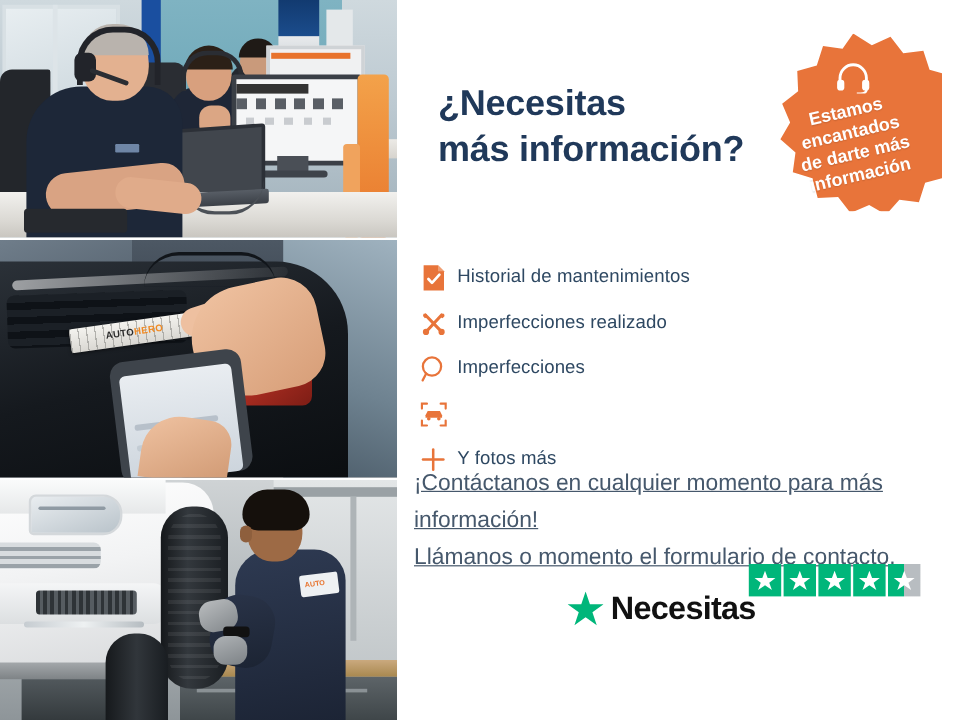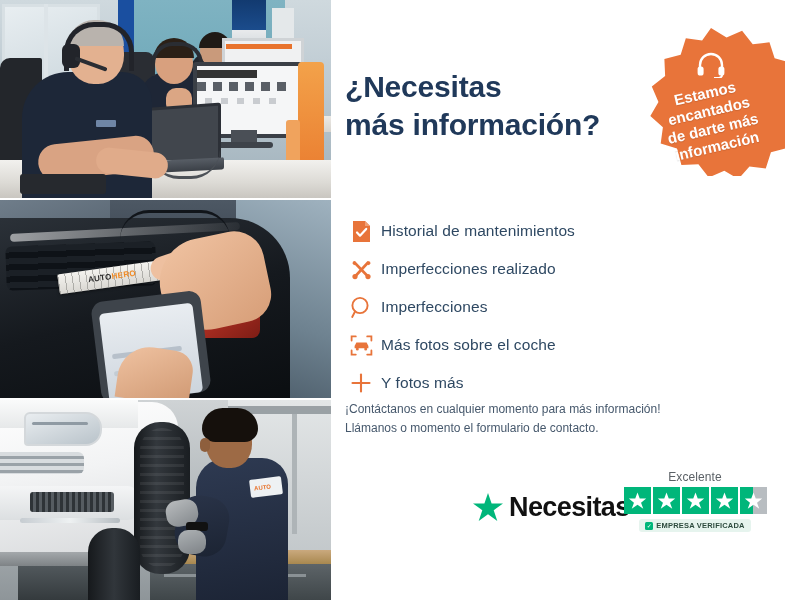--- a/index.html
+++ b/index.html
@@ -203,21 +203,21 @@
   .p3-badge{position:absolute;left:250px;top:78px;width:32px;height:18px;
     background:#eef1f3;border-radius:2px;transform:rotate(-7deg);}
   .p3-badge i{position:absolute;left:4px;top:6px;font-size:6px;color:#e8732d;font-style:normal;font-weight:bold;}
 
   
   .content{position:absolute;left:331px;top:0;right:0;bottom:0;background:#fff;}
 
   .title{position:absolute;left:14px;top:68px;width:300px;
     font-size:30px;line-height:1.28;font-weight:bold;color:#20395a;
     letter-spacing:-.2px;}
-  .title span{display:block;}
+  .title span{display:block;margin-left:20px;}
 
   
   .badge{position:absolute;left:306px;top:28px;width:148px;height:148px;}
   .badge-shape{position:absolute;inset:0;background:#e8743a;
     clip-path:polygon(
       50% 0%, 60.5% 6.5%, 71% 1.8%, 78.2% 11%, 89.5% 9.6%, 93% 20.4%,
       104% 23.5%, 102.5% 34.8%, 111% 42.3%, 105.5% 52%, 110% 62.5%,
       101% 69.5%, 101.5% 81%, 90.5% 84%, 87% 95%, 76% 93.5%, 68.5% 102%,
       59% 96.5%, 48.5% 101%, 41.5% 92%, 30% 92.5%, 27% 81.5%, 16% 78%,
       17.5% 67%, 9% 59.5%, 14.5% 50%, 10% 39.5%, 19% 32.5%, 18.5% 21%,
@@ -229,22 +229,22 @@
     line-height:1.2;text-shadow:0 1px 1px rgba(0,0,0,.12);}
   .badge-text span{display:block;white-space:nowrap;}
 
   
   .features{position:absolute;left:10px;top:212px;width:330px;}
   .feat{display:flex;align-items:center;height:38px;}
   .feat-ico{width:40px;min-width:40px;display:flex;align-items:center;justify-content:center;}
   .feat-label{font-size:15.5px;color:#2e4862;letter-spacing:.1px;}
 
   
-  .para{position:absolute;left:14px;top:400px;width:440px;
-    font-size:12px;line-height:1.62;color:#46586c;}
+  .para{position:absolute;left:14px;top:388px;width:440px;
+    font-size:19px;line-height:1.62;color:#46586c;text-decoration:underline;}
   .para span{display:block;}
 
   
   .tp{position:absolute;left:142px;top:470px;width:300px;height:90px;}
   .tp-logo{position:absolute;left:0;top:22px;display:flex;align-items:center;gap:6px;}
   .tp-name{font-size:27px;font-weight:bold;color:#111;letter-spacing:-.6px;}
   .tp-right{position:absolute;left:147px;top:0;width:150px;}
   .tp-exc{font-size:12px;color:#5b6166;text-align:center;margin-bottom:3px;letter-spacing:.1px;}
   .tp-stars{display:flex;gap:2px;justify-content:center;}
   .tp-star{width:27px;height:27px;background:#00b67a;display:flex;align-items:center;justify-content:center;}
@@ -444,21 +444,20 @@
               <path d="M1.6 6.5 V2.4 h4.2"></path>
               <path d="M21.4 6.5 V2.4 h-4.2"></path>
               <path d="M1.6 16.5 V20.6 h4.2"></path>
               <path d="M21.4 16.5 V20.6 h-4.2"></path>
             </g>
             <path d="M4.6 14.2 h13.8 v-2.2 l-1.8 -3.4 H6.4 L4.6 12 Z" fill="#e8743a"></path>
             <circle cx="7.3" cy="14.9" r="1.5" fill="#e8743a"></circle>
             <circle cx="15.7" cy="14.9" r="1.5" fill="#e8743a"></circle>
           </svg>
         </div>
-        <div class="feat-label">Más fotos sobre el coche</div>
       </div>
 
       <div class="feat">
         <div class="feat-ico">
           <svg width="22" height="22" viewBox="0 0 22 22">
             <g stroke="#e8743a" stroke-width="2.1" stroke-linecap="round">
               <path d="M11 2.5 V19.5"></path>
               <path d="M2.5 11 H19.5"></path>
             </g>
           </svg>
@@ -474,21 +473,20 @@
 
     <div class="tp">
       <div class="tp-logo">
         <svg width="30" height="29" viewBox="0 0 30 29">
           <path d="M15 0 L18.6 10.6 H30 L20.7 17.2 L24.3 28 L15 21.3 L5.7 28 L9.3 17.2 L0 10.6 H11.4 Z" fill="#00b67a"></path>
         </svg>
         <span class="tp-name">Necesitas</span>
       </div>
 
       <div class="tp-right">
-        <div class="tp-exc">Excelente</div>
         <div class="tp-stars">
           <div class="tp-star">
               <svg width="19" height="18" viewBox="0 0 30 29">
                 <path d="M15 1 L18.6 10.6 H29 L20.7 17.2 L24.3 27 L15 20.6 L5.7 27 L9.3 17.2 L1 10.6 H11.4 Z" fill="#fff"></path>
               </svg>
             </div>
           <div class="tp-star">
               <svg width="19" height="18" viewBox="0 0 30 29">
                 <path d="M15 1 L18.6 10.6 H29 L20.7 17.2 L24.3 27 L15 20.6 L5.7 27 L9.3 17.2 L1 10.6 H11.4 Z" fill="#fff"></path>
               </svg>
@@ -502,23 +500,17 @@
               <svg width="19" height="18" viewBox="0 0 30 29">
                 <path d="M15 1 L18.6 10.6 H29 L20.7 17.2 L24.3 27 L15 20.6 L5.7 27 L9.3 17.2 L1 10.6 H11.4 Z" fill="#fff"></path>
               </svg>
             </div>
           <div class="tp-star half">
               <svg width="19" height="18" viewBox="0 0 30 29">
                 <path d="M15 1 L18.6 10.6 H29 L20.7 17.2 L24.3 27 L15 20.6 L5.7 27 L9.3 17.2 L1 10.6 H11.4 Z" fill="#fff"></path>
               </svg>
             </div>
         </div>
-        <div class="tp-verwrap">
-          <div class="tp-ver">
-            <span class="tp-chk">✓</span>
-            <span>EMPRESA VERIFICADA</span>
-          </div>
-        </div>
       </div>
     </div>
 
   </div>
 </div>
 
 </body></html>

